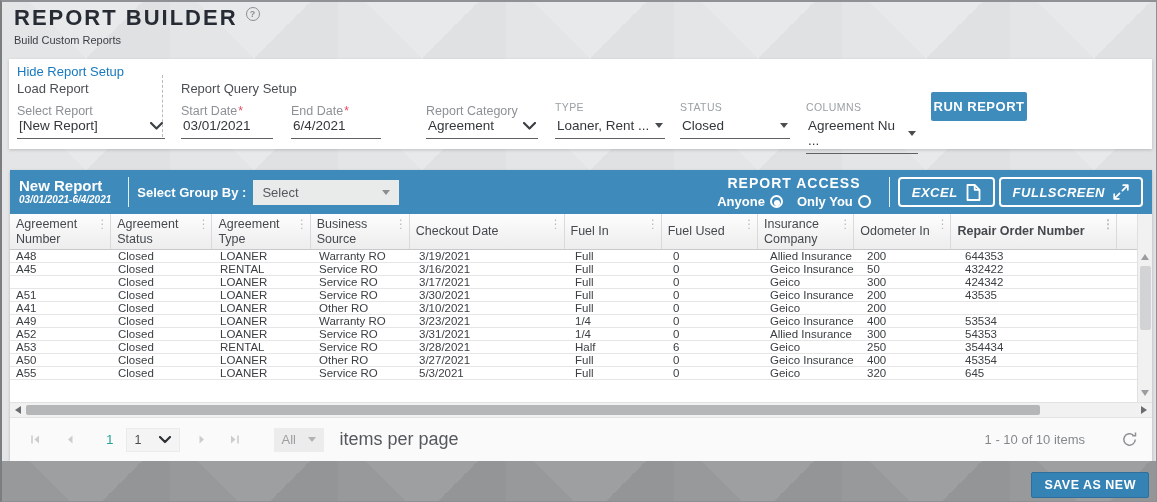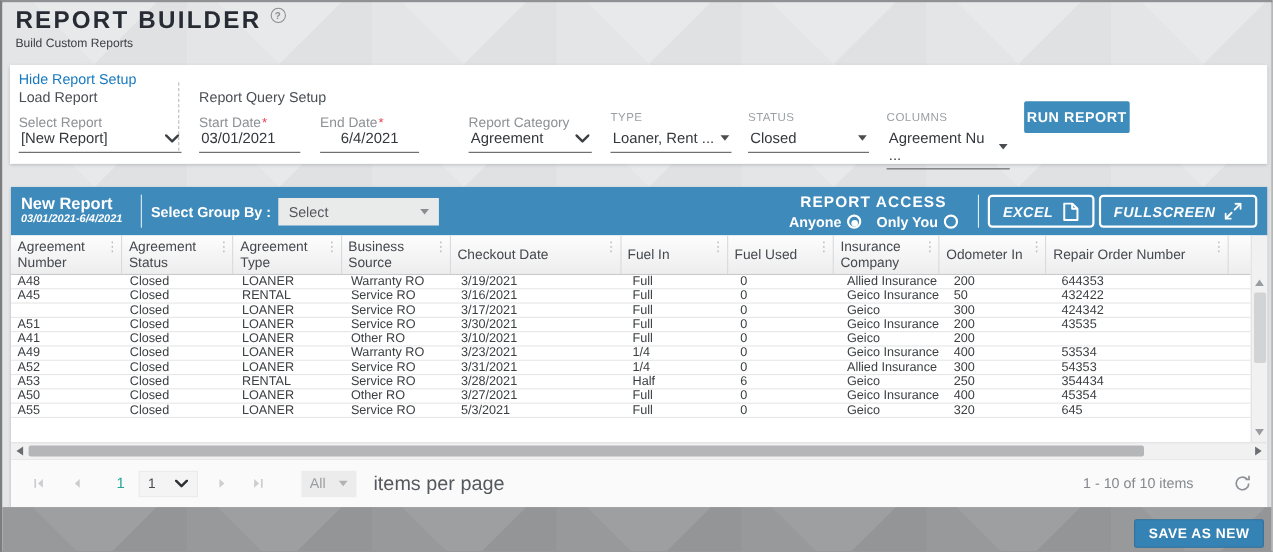--- a/index.html
+++ b/index.html
@@ -153,21 +153,21 @@
     <div class="dashed-div"></div>
 
     <span class="sp-abs section-label" style="left:172px; top:22px;">Report Query Setup</span>
 
     <span class="sp-abs field-label" style="left:172px; top:45px;"><span>Start Date</span><span class="req">*</span></span>
     <div class="sp-abs field-control" style="left:172px; top:59px; width:92px;">
       <span>03/01/2021</span>
     </div>
 
     <span class="sp-abs field-label" style="left:282px; top:45px;"><span>End Date</span><span class="req">*</span></span>
-    <div class="sp-abs field-control" style="left:282px; top:59px; width:90px;justify-content:center;">
+    <div class="sp-abs field-control" style="left:282px; top:59px; width:90px;">
       <span>6/4/2021</span>
     </div>
 
     <span class="sp-abs field-label" style="left:417px; top:45px;">Report Category</span>
     <div class="sp-abs field-control" style="left:417px; top:59px; width:112px;">
       <span>Agreement</span>
       <svg class="chevron-svg" width="13" height="8" viewBox="0 0 13 8">
           <path d="M1 1l5.5 5.5L12 1" fill="none" stroke="#3c4043" stroke-width="2.2" stroke-linecap="round" stroke-linejoin="round"></path>
         </svg>
     </div>
@@ -272,21 +272,21 @@
             <span class="th-menu">⋮</span>
           </div>
           <div class="th" style="width: 97px;">
             <span class="th-label">Insurance Company</span>
             <span class="th-menu">⋮</span>
           </div>
           <div class="th" style="width: 98px;">
             <span class="th-label">Odometer In</span>
             <span class="th-menu">⋮</span>
           </div>
-          <div class="th" style="width: 167px;">
+          <div class="th" style="width: 167px; font-weight: bold;">
             <span class="th-label">Repair Order Number</span>
             <span class="th-menu">⋮</span>
           </div>
           <div class="th filler"></div>
         </div>
       <div class="tbody">
           <div class="tr">
             <div class="td" style="width: 102px;">A48</div>
             <div class="td" style="width: 102px;">Closed</div>
             <div class="td" style="width: 99px;">LOANER</div>

